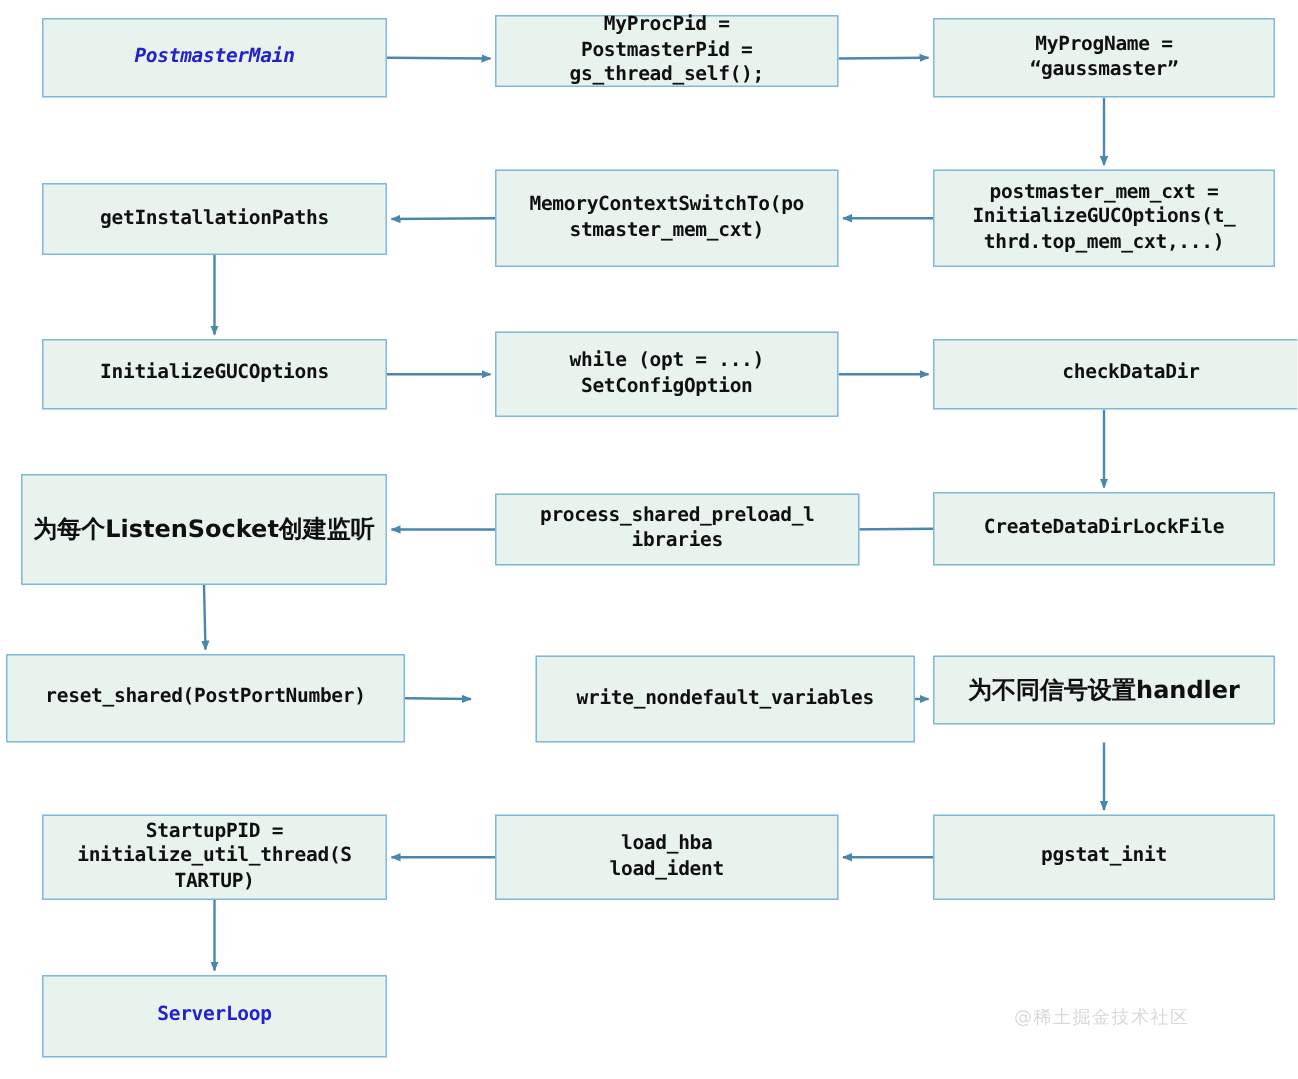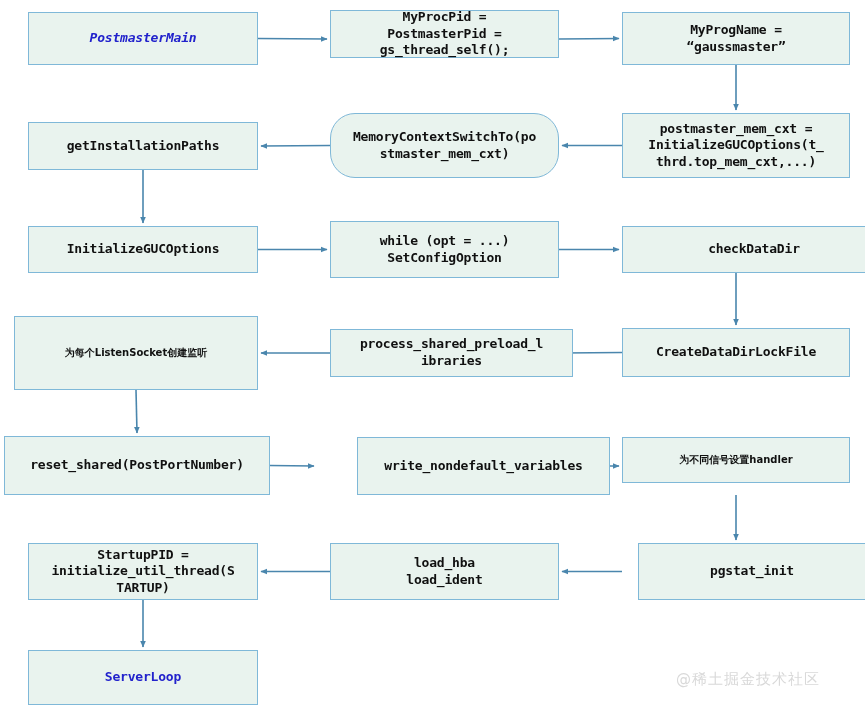--- a/index.html
+++ b/index.html
@@ -41,28 +41,28 @@
     white-space: pre-line;
     padding: 2px 4px;
     z-index: 2;
   }
   .node.accent {
     color: #2222cc;
   }
   .node.cjk {
     font-family: "DejaVu Sans", "Liberation Sans", sans-serif;
     font-weight: bold;
-    font-size: 10px;
+    font-size: 16px;
     letter-spacing: 0;
   }
   .watermark {
     position: absolute;
     color: #d9d9d9;
     font-family: "DejaVu Sans", "Liberation Sans", sans-serif;
-    font-size: 15px;
+    font-size: 12px;
     letter-spacing: 1px;
     white-space: nowrap;
     z-index: 1;
   }
 </style>
 </head>
 <body>
 
 <div id="canvas">
   <svg class="wires" viewBox="0 0 865 719">
@@ -94,39 +94,39 @@
   </svg>
 
   <div id="nodes">
       <div class="node accent" style="left: 28px; top: 12px; width: 230px; height: 53px; font-style: italic;">PostmasterMain</div>
       <div class="node" style="left: 330px; top: 10px; width: 229px; height: 48px;">MyProcPid =
 PostmasterPid =
 gs_thread_self();</div>
       <div class="node" style="left: 622px; top: 12px; width: 228px; height: 53px;">MyProgName =
 “gaussmaster”</div>
       <div class="node" style="left: 28px; top: 122px; width: 230px; height: 48px;">getInstallationPaths</div>
-      <div class="node" style="left: 330px; top: 113px; width: 229px; height: 65px; border-radius: 25px;">MemoryContextSwitchTo(po
+      <div class="node" style="left: 330px; top: 113px; width: 229px; height: 65px;">MemoryContextSwitchTo(po
 stmaster_mem_cxt)</div>
       <div class="node" style="left: 622px; top: 113px; width: 228px; height: 65px;">postmaster_mem_cxt =
 InitializeGUCOptions(t_
 thrd.top_mem_cxt,...)</div>
       <div class="node" style="left: 28px; top: 226px; width: 230px; height: 47px;">InitializeGUCOptions</div>
       <div class="node" style="left: 330px; top: 221px; width: 229px; height: 57px;">while (opt = ...)
 SetConfigOption</div>
       <div class="node" style="left: 622px; top: 226px; width: 264px; height: 47px;">checkDataDir</div>
       <div class="node cjk" style="left: 14px; top: 316px; width: 244px; height: 74px;">为每个ListenSocket创建监听</div>
       <div class="node" style="left: 330px; top: 329px; width: 243px; height: 48px;">process_shared_preload_l
 ibraries</div>
       <div class="node" style="left: 622px; top: 328px; width: 228px; height: 49px;">CreateDataDirLockFile</div>
       <div class="node" style="left: 4px; top: 436px; width: 266px; height: 59px;">reset_shared(PostPortNumber)</div>
       <div class="node" style="left: 309px; top: 437px; width: 253px; height: 58px; margin-left: 48px;">write_nondefault_variables</div>
       <div class="node cjk" style="left: 622px; top: 437px; width: 228px; height: 46px;">为不同信号设置handler</div>
       <div class="node" style="left: 28px; top: 543px; width: 230px; height: 57px;">StartupPID =
 initialize_util_thread(S
 TARTUP)</div>
       <div class="node" style="left: 330px; top: 543px; width: 229px; height: 57px;">load_hba
 load_ident</div>
-      <div class="node" style="left: 622px; top: 543px; width: 228px; height: 57px; margin-left: 16px;">pgstat_init</div>
+      <div class="node" style="left: 622px; top: 543px; width: 228px; height: 57px;">pgstat_init</div>
       <div class="node accent" style="left: 28px; top: 650px; width: 230px; height: 55px;">ServerLoop</div>
     </div>
 
   <div class="watermark" style="left: 676px; top: 670px;">@稀土掘金技术社区</div>
 </div>
 
 </body></html>

